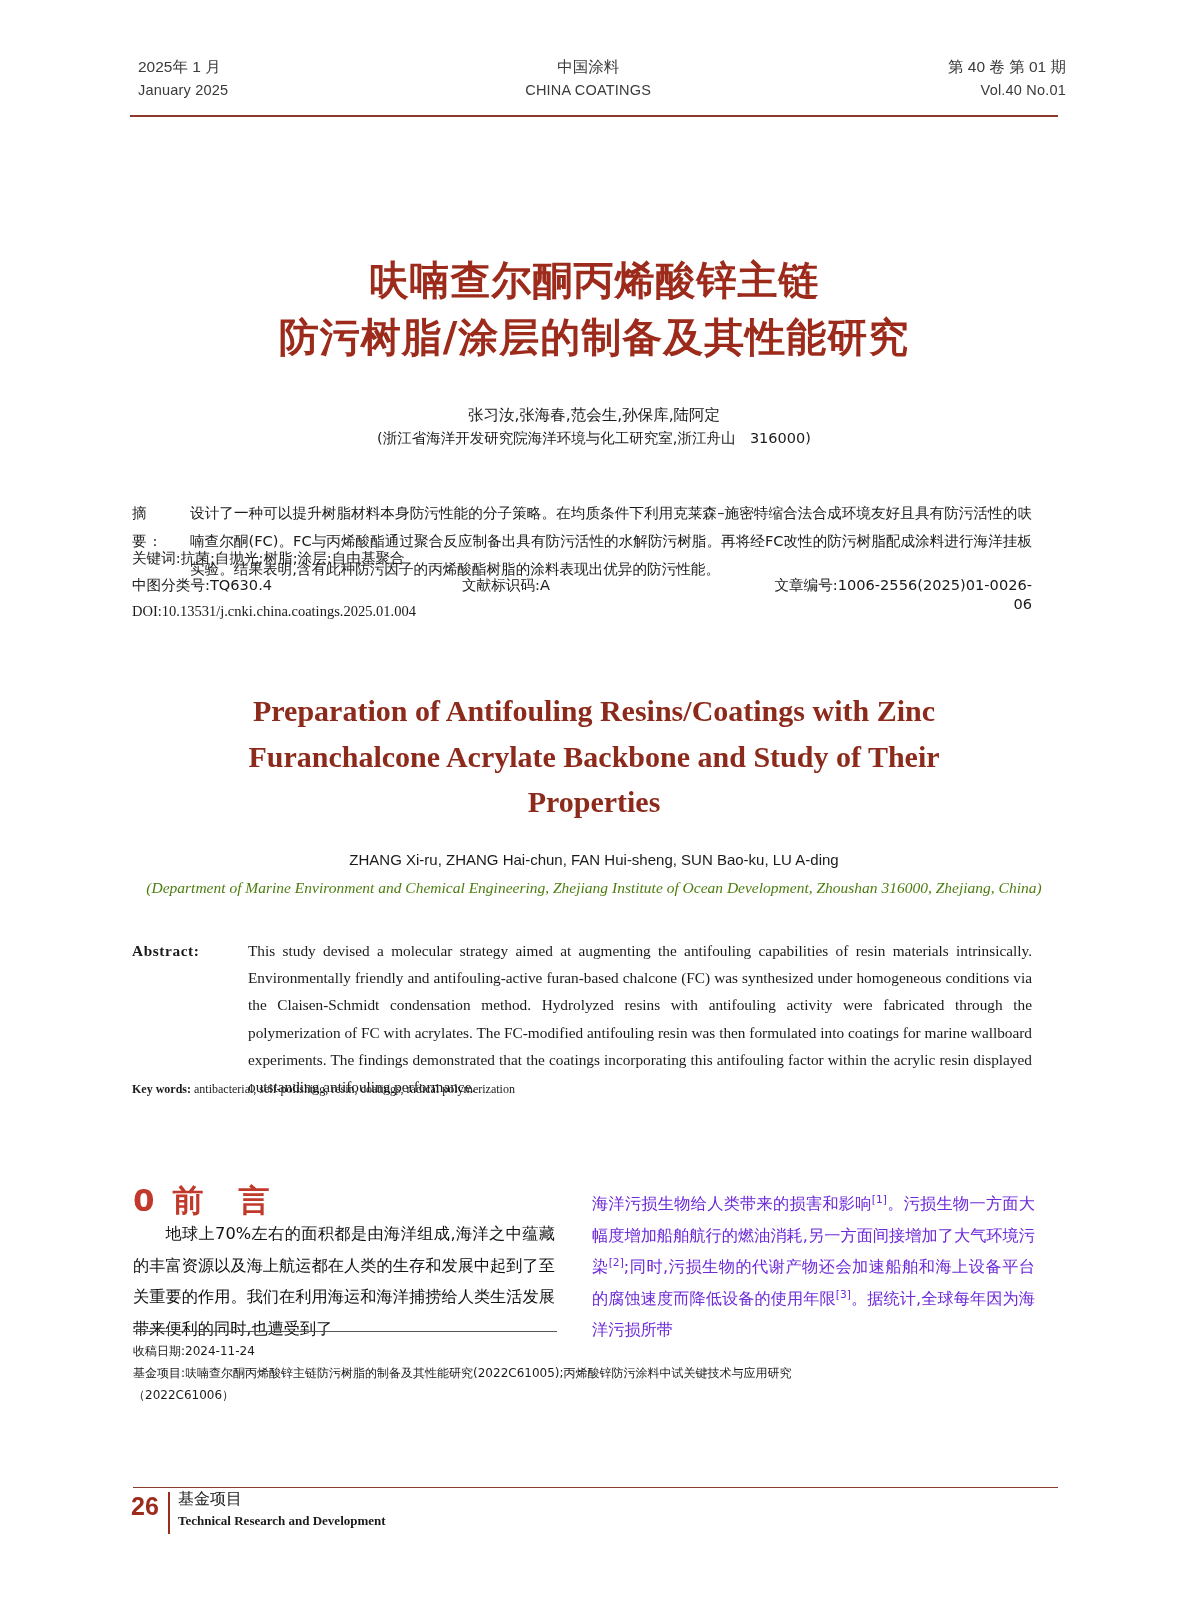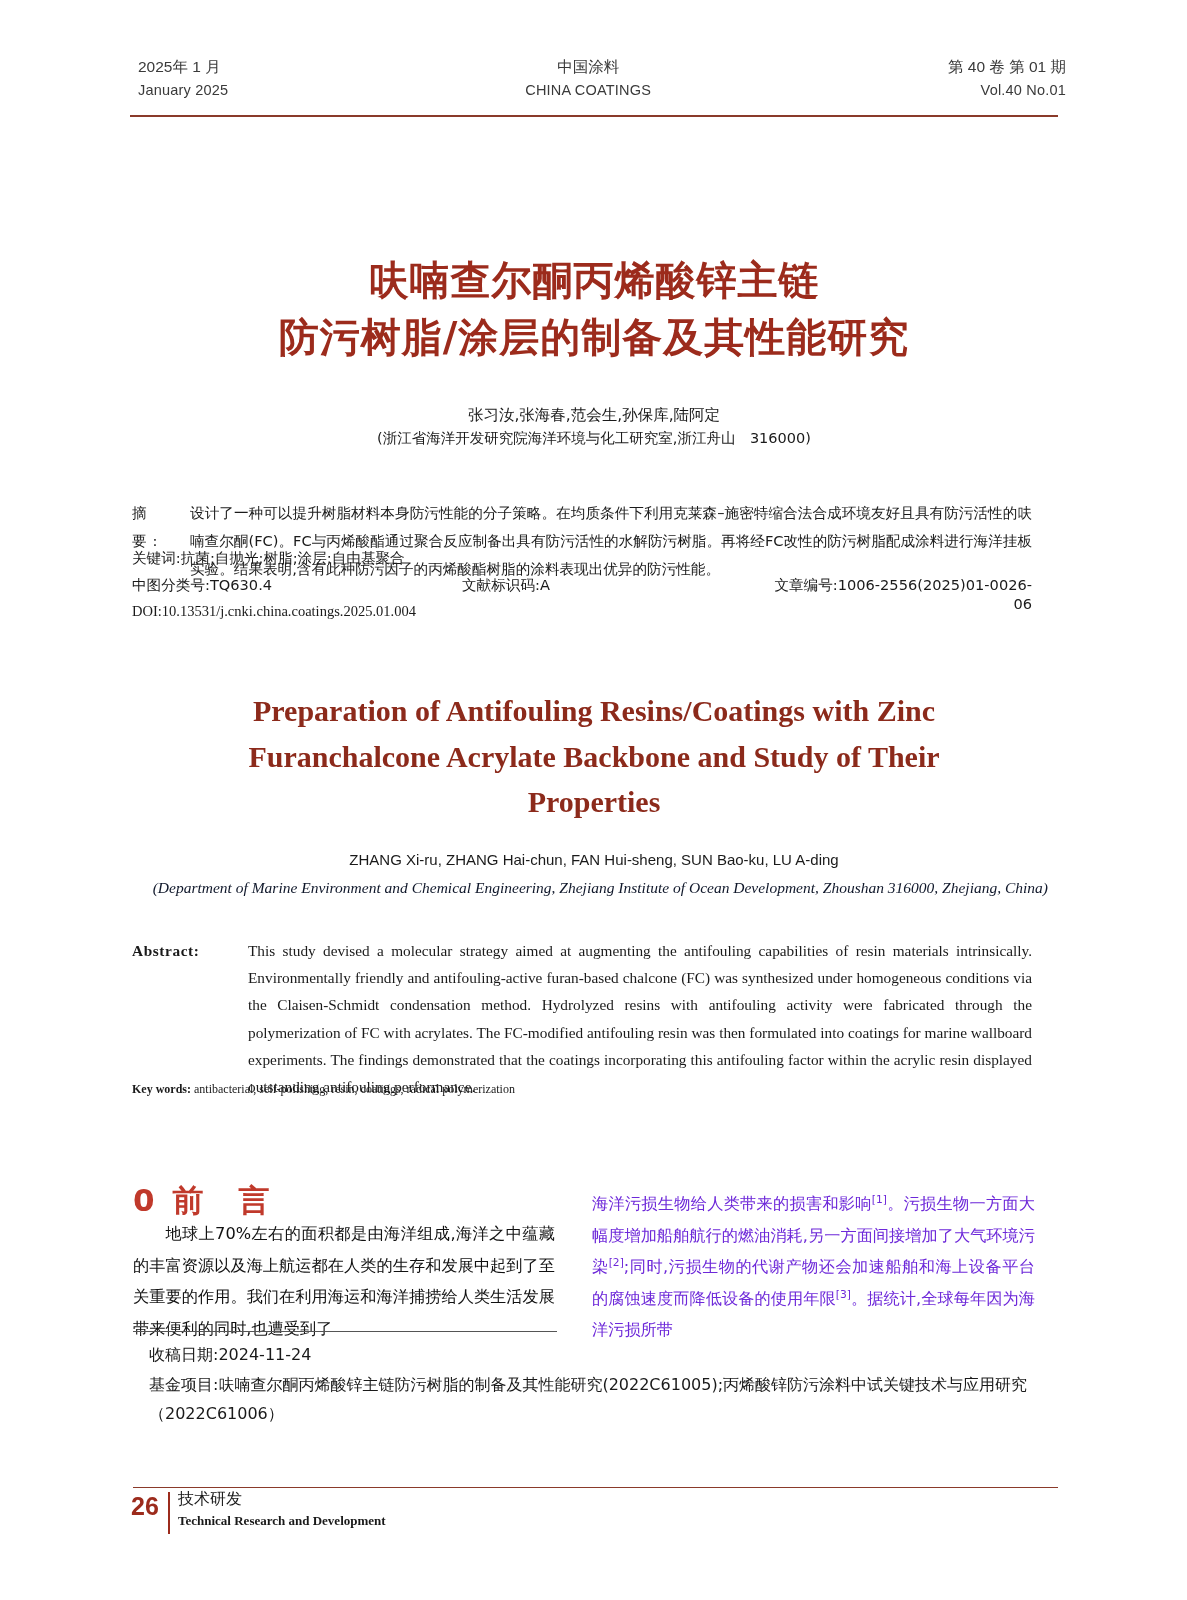--- a/index.html
+++ b/index.html
@@ -161,26 +161,26 @@
     text-align: center;
     font-family: "Liberation Sans", sans-serif;
     font-size: 15px;
     color: #1a1a1a;
   }
   .en-affil {
     position: absolute;
     left: 140px;
     top: 876px;
     width: 908px;
-    text-align: right;
+    text-align: center;
     font-family: "Liberation Serif", serif;
     font-style: italic;
     font-size: 15.5px;
     line-height: 1.6;
-    color: #0f172a;
+    color: #4d7c0f;
   }
 
   
   .en-abs {
     position: absolute;
     left: 132px;
     top: 937px;
     width: 900px;
     font-family: "Liberation Serif", serif;
     font-size: 15.3px;
@@ -249,25 +249,25 @@
   .fn-rule {
     position: absolute;
     left: 133px;
     top: 1331px;
     width: 424px;
     height: 1px;
     background: #555;
   }
   .footnotes {
     position: absolute;
-    left: 149px;
+    left: 133px;
     top: 1340px;
     width: 905px;
     font-family: "DejaVu Sans", "Liberation Sans", sans-serif;
-    font-size: 16px;
+    font-size: 12px;
     line-height: 1.85;
     color: #1a1a1a;
   }
 
   
   .footer-rule {
     position: absolute;
     left: 133px;
     top: 1487px;
     width: 925px;
@@ -388,16 +388,16 @@
   <div class="fn-rule"></div>
   <div class="footnotes">
     <div>收稿日期:2024-11-24</div>
     <div>基金项目:呋喃查尔酮丙烯酸锌主链防污树脂的制备及其性能研究(2022C61005);丙烯酸锌防污涂料中试关键技术与应用研究</div>
     <div>（2022C61006）</div>
   </div>
 
   <div class="footer-rule"></div>
   <div class="folio">26</div>
   <div class="folio-bar"></div>
-  <div class="folio-cn">技术研发</div>
+  <div class="folio-cn">基金项目</div>
   <div class="folio-en">Technical Research and Development</div>
 
 </div>
 
 </body></html>

